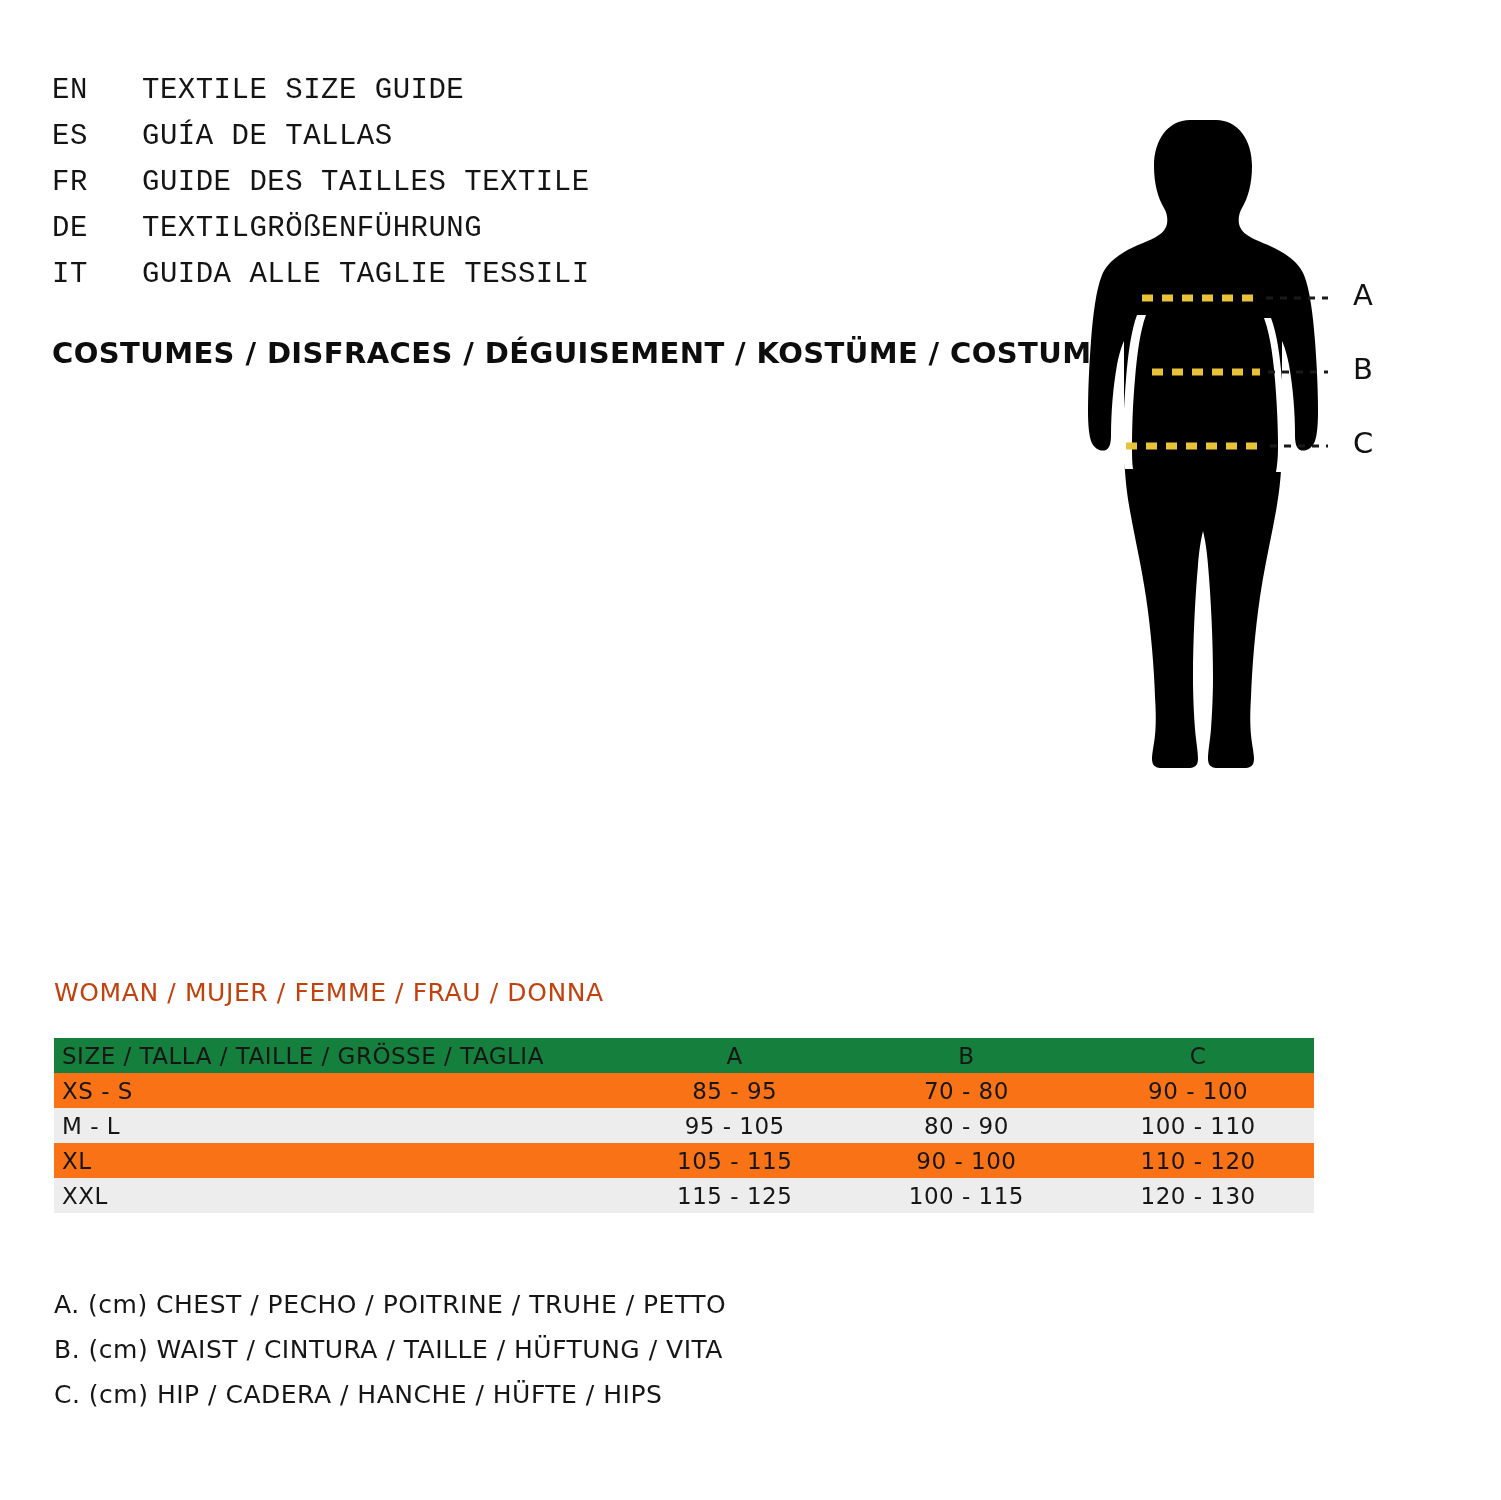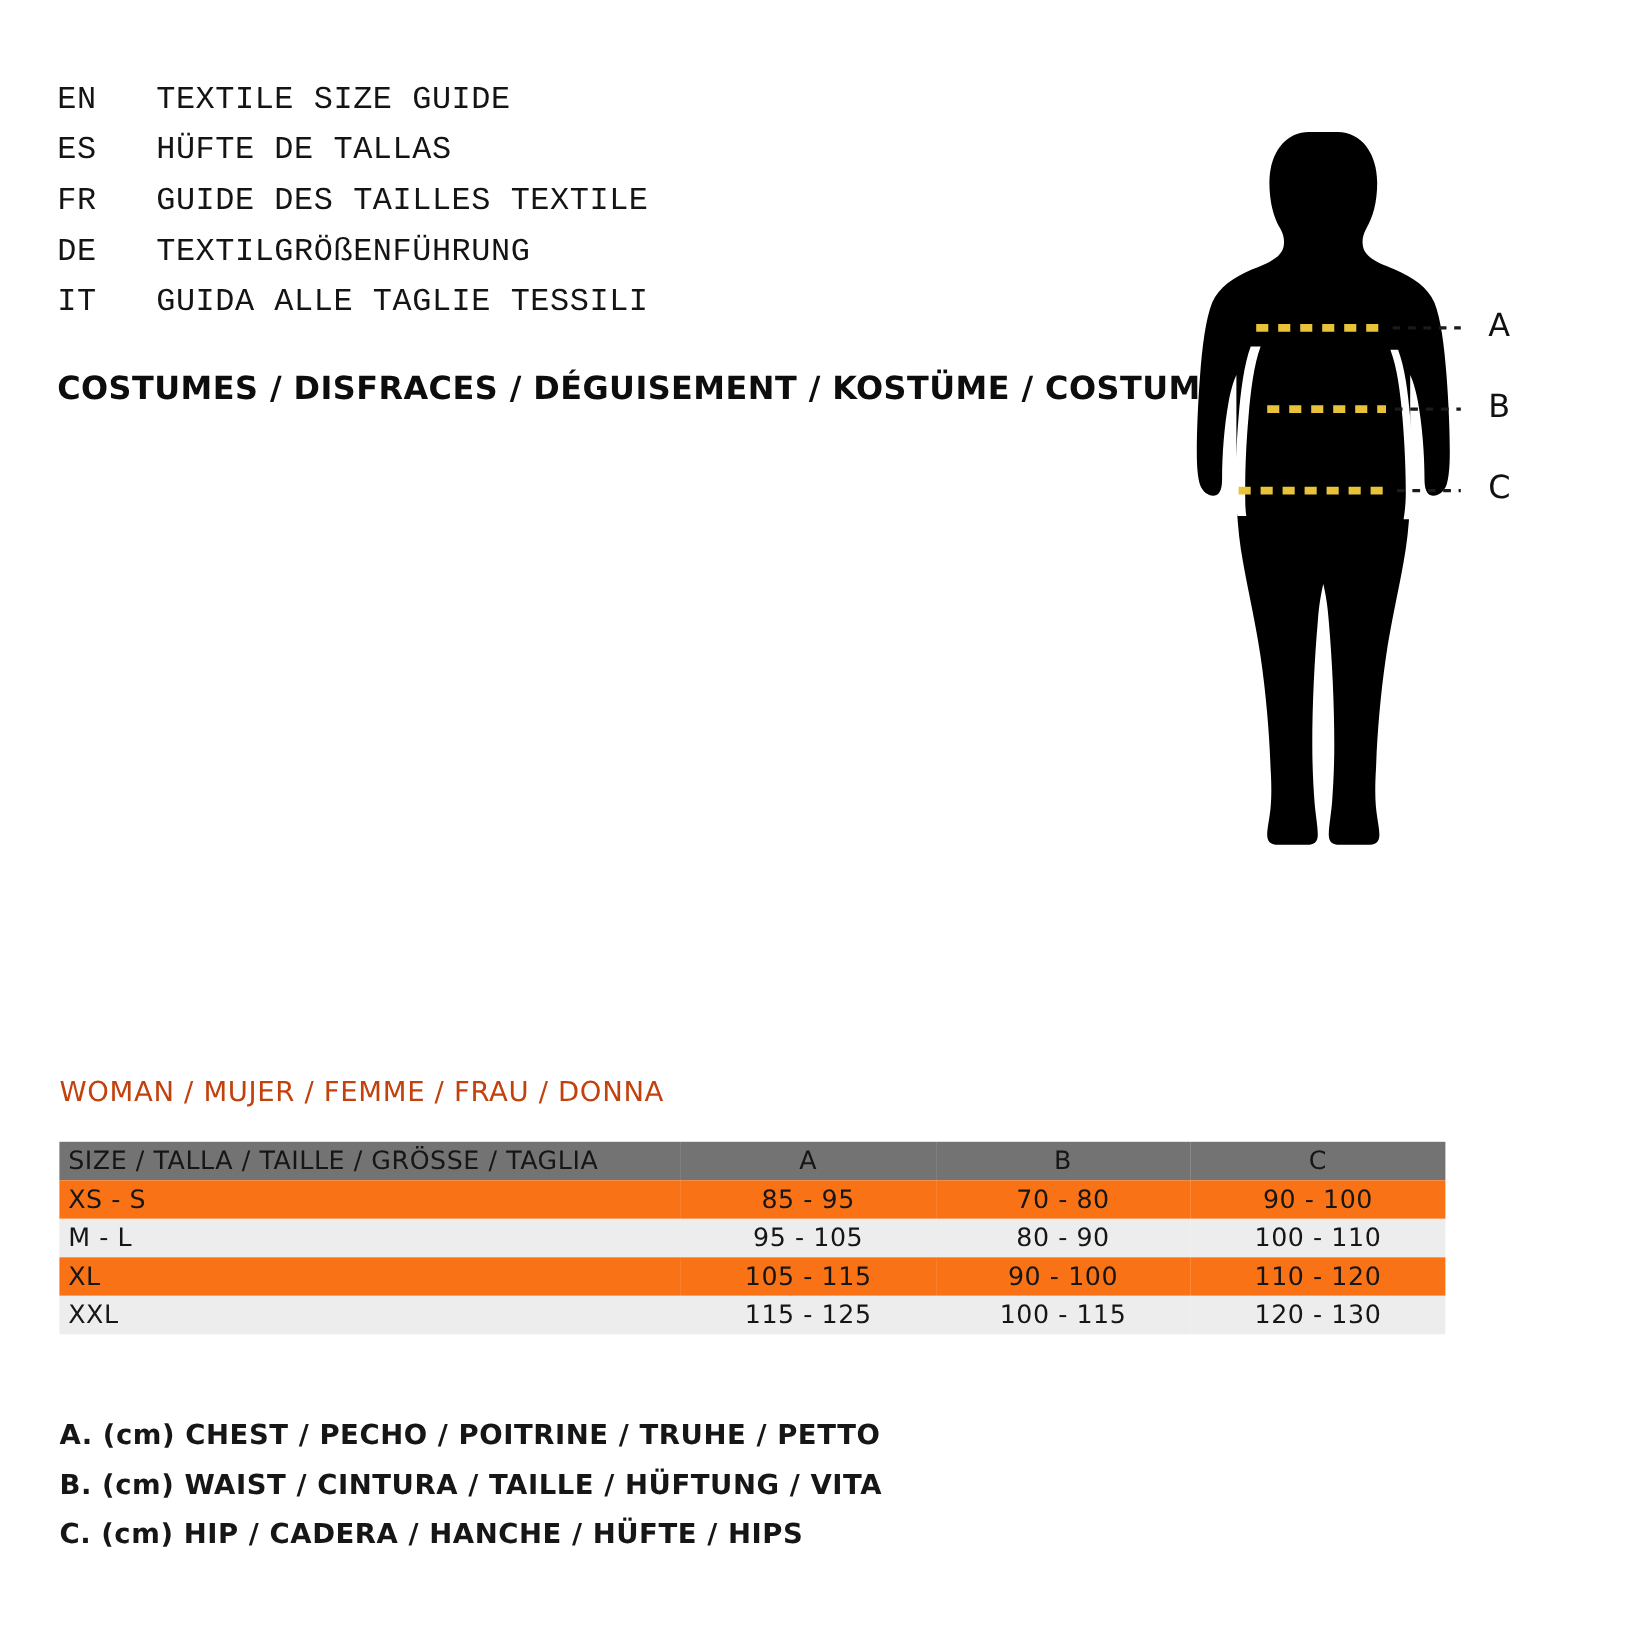--- a/index.html
+++ b/index.html
@@ -94,38 +94,37 @@
     text-align: center;
     letter-spacing: 0.5px;
   }
   .size-table th.col-size,
   .size-table td.col-size {
     text-align: left;
     padding-left: 8px;
     width: 560px;
   }
   .size-table thead tr {
-    background: #737373;
+    background: #15803d;
   }
   .size-table tbody tr.odd {
     background: #f97316;
   }
   .size-table tbody tr.even {
     background: #ededed;
   }
   .size-table td.col-a, .size-table th.col-a { width: 233px; }
   .size-table td.col-b, .size-table th.col-b { width: 233px; }
   .size-table td.col-c, .size-table th.col-c { width: 233px; }
 
   
   .legend {
     position: absolute;
     left: 54px;
     top: 1290px;
-    font-weight: bold;
   }
   .legend-row {
     font-size: 25px;
     letter-spacing: 0.5px;
     color: #161616;
     height: 45px;
     white-space: nowrap;
   }
 
   
@@ -139,21 +138,21 @@
 </head>
 <body>
 
 <div class="lang-block">
   <div class="lang-row">
     <span class="lang-code">EN</span>
     <span class="lang-text">TEXTILE SIZE GUIDE</span>
   </div>
   <div class="lang-row">
     <span class="lang-code">ES</span>
-    <span class="lang-text">HÜFTE DE TALLAS</span>
+    <span class="lang-text">GUÍA DE TALLAS</span>
   </div>
   <div class="lang-row">
     <span class="lang-code">FR</span>
     <span class="lang-text">GUIDE DES TAILLES TEXTILE</span>
   </div>
   <div class="lang-row">
     <span class="lang-code">DE</span>
     <span class="lang-text">TEXTILGRÖßENFÜHRUNG</span>
   </div>
   <div class="lang-row">

